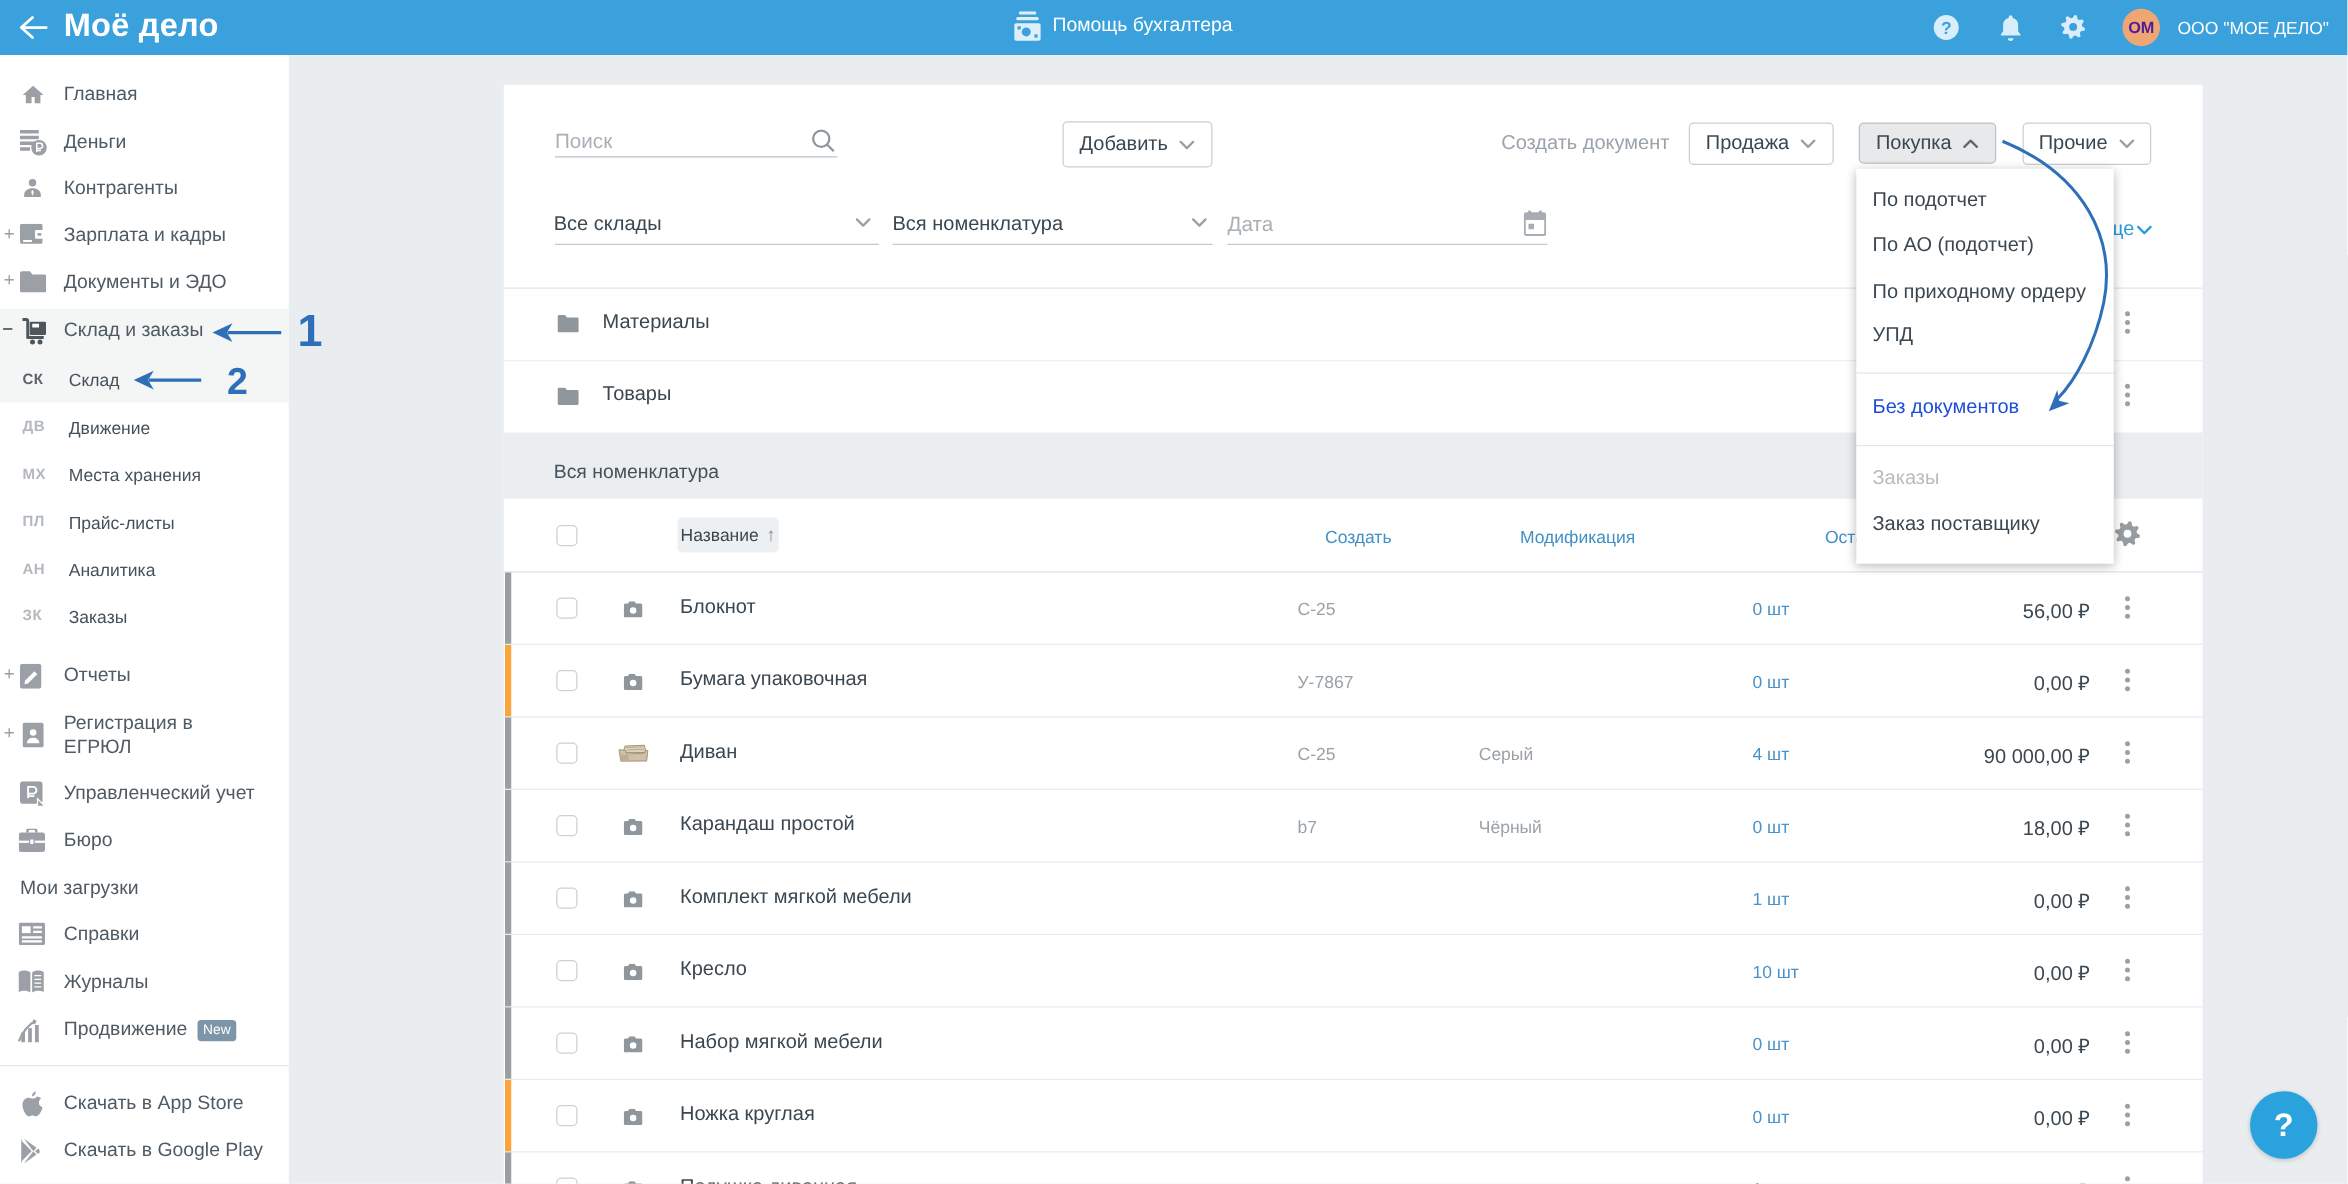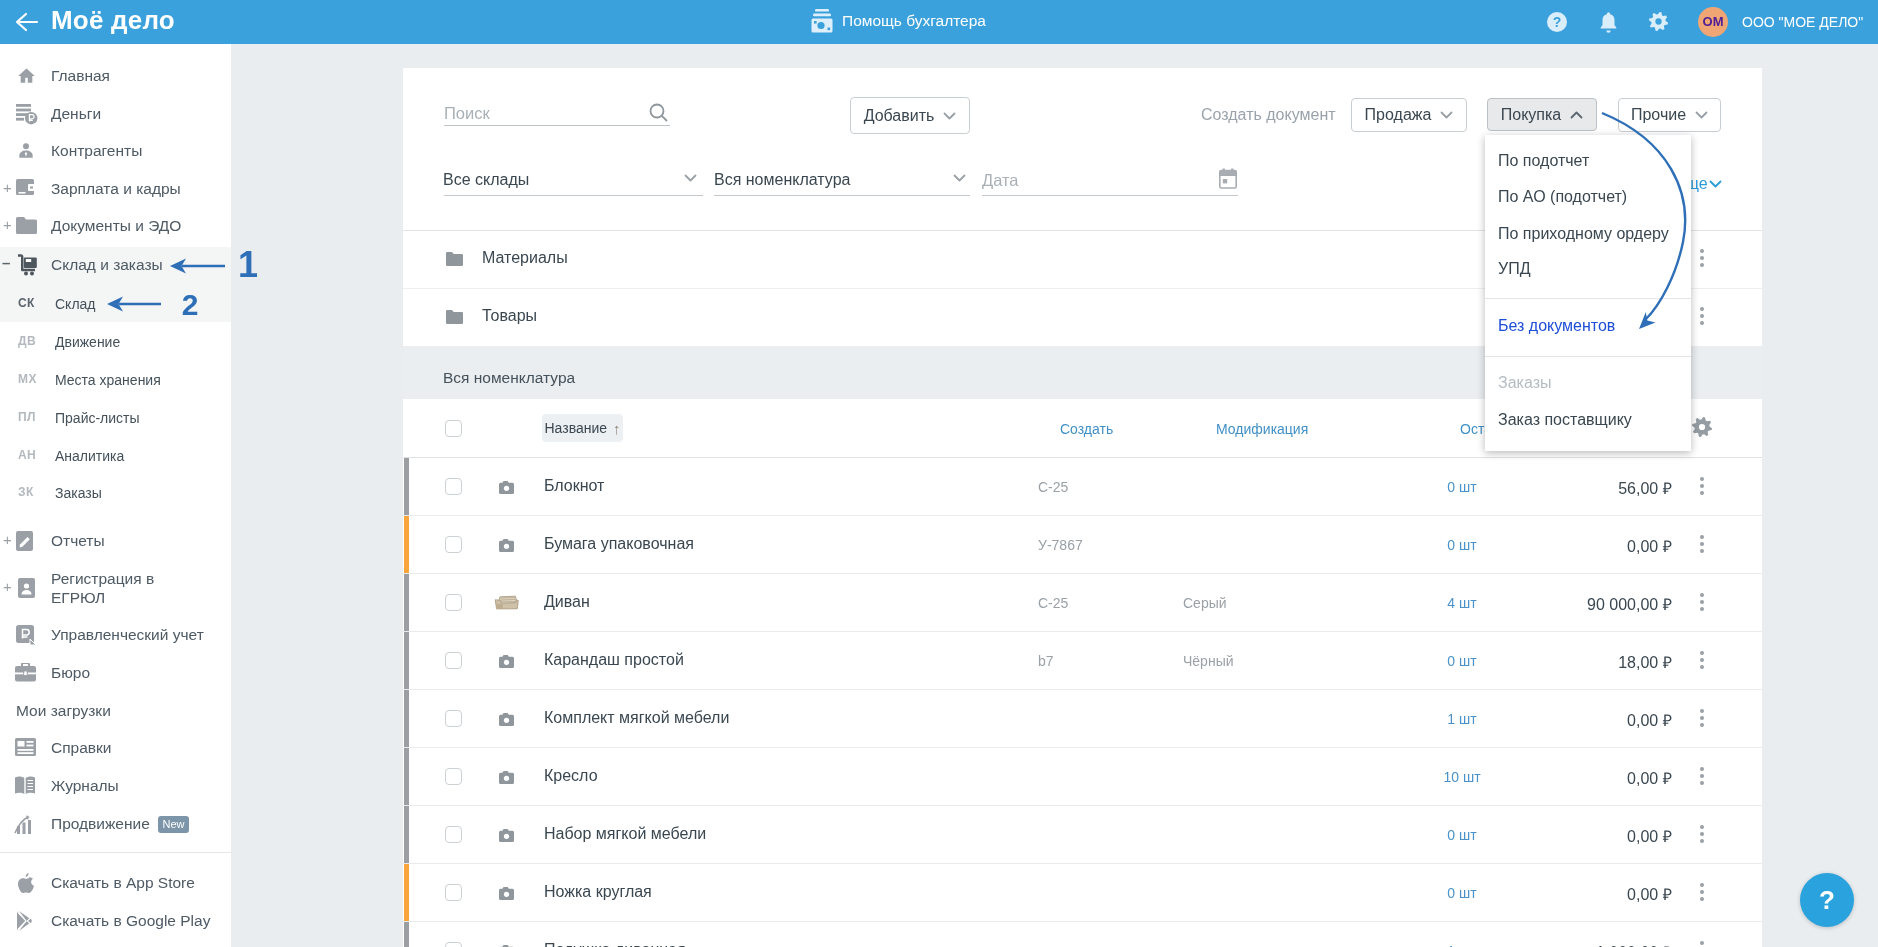--- a/index.html
+++ b/index.html
@@ -11,21 +11,21 @@
 .pfx{position:absolute;white-space:nowrap;font-size:12px;font-weight:bold;color:#b3b9be;letter-spacing:.4px}
 .pm{position:absolute;font-size:15px;color:#9aa0a5}
 .btn{position:absolute;background:#fff;border:1px solid #c9ced2;border-radius:4px;display:flex;align-items:center;justify-content:center;font-size:16px;color:#3a4750;gap:9px}
 .chip{position:absolute;background:#edf0f2;border-radius:4px;display:flex;align-items:center;justify-content:center;font-size:14px;color:#3a4750;gap:6px}
 .cb{position:absolute;width:17px;height:17px;border:1.5px solid #ccd1d5;border-radius:4px;background:#fff}
 .kebab{position:absolute;width:4px}
 .kebab i{display:block;width:4px;height:4px;border-radius:50%;background:#9aa0a5;margin-bottom:3px}
 .colh{position:absolute;white-space:nowrap;font-size:14px;color:#4090c6}
 .name{position:absolute;white-space:nowrap;font-size:16px;color:#3a4750}
 .dim{position:absolute;white-space:nowrap;font-size:14px;color:#9aa1a7}
-.cnt{position:absolute;white-space:nowrap;font-size:14px;color:#4a92c9;text-align:center;width:120px}
+.cnt{position:absolute;white-space:nowrap;font-size:14px;color:#4a92c9;text-align:left;width:120px}
 .price{position:absolute;white-space:nowrap;font-size:16px;color:#3a4750;text-align:right;width:180px}
 .ddi{position:absolute;white-space:nowrap;font-size:16px;color:#3a4750;left:13px}
 </style></head><body>
 
 <div class="a" style="left:0;top:0;width:1878px;height:44px;background:#3ba1dc"></div>
 <svg class="a" style="left:13px;top:10px" width="26" height="24" viewBox="0 0 26 24">
     <path d="M13 4 L4 12 L13 20 M4 12 H24" stroke="#fff" stroke-width="2.2" fill="none" stroke-linecap="round" stroke-linejoin="round"></path>
   </svg>
 <div class="txt" style="left:51px;top:5px;font-size:26px;font-weight:bold;color:#fff;letter-spacing:.2px">Мо<span style="position:relative">ё</span> дело</div>
 <svg class="a" style="left:811px;top:9px" width="22" height="24" viewBox="0 0 22 24">

